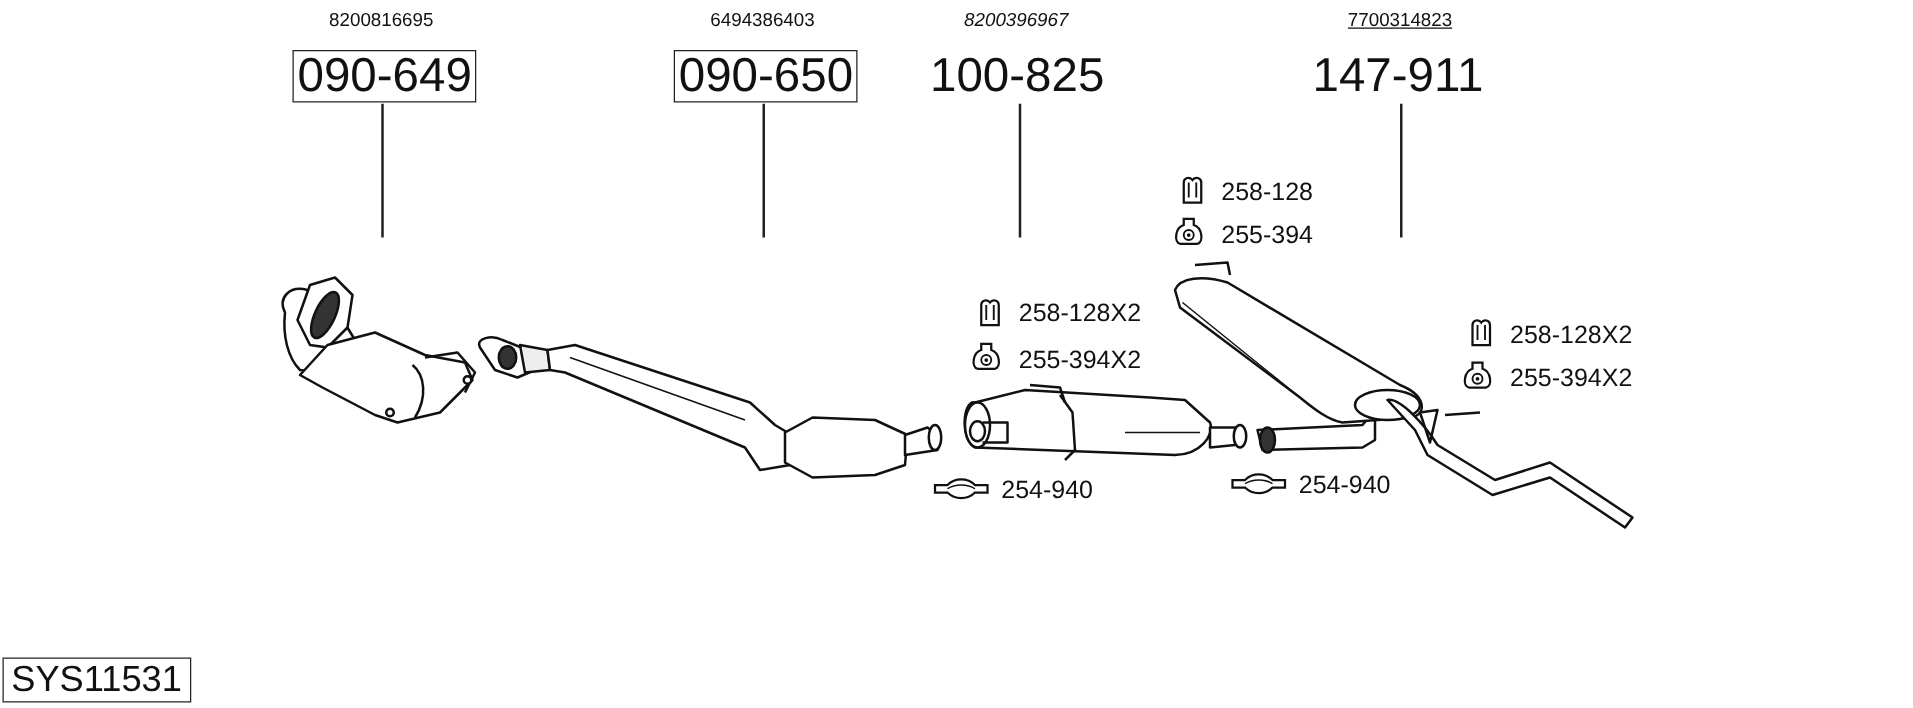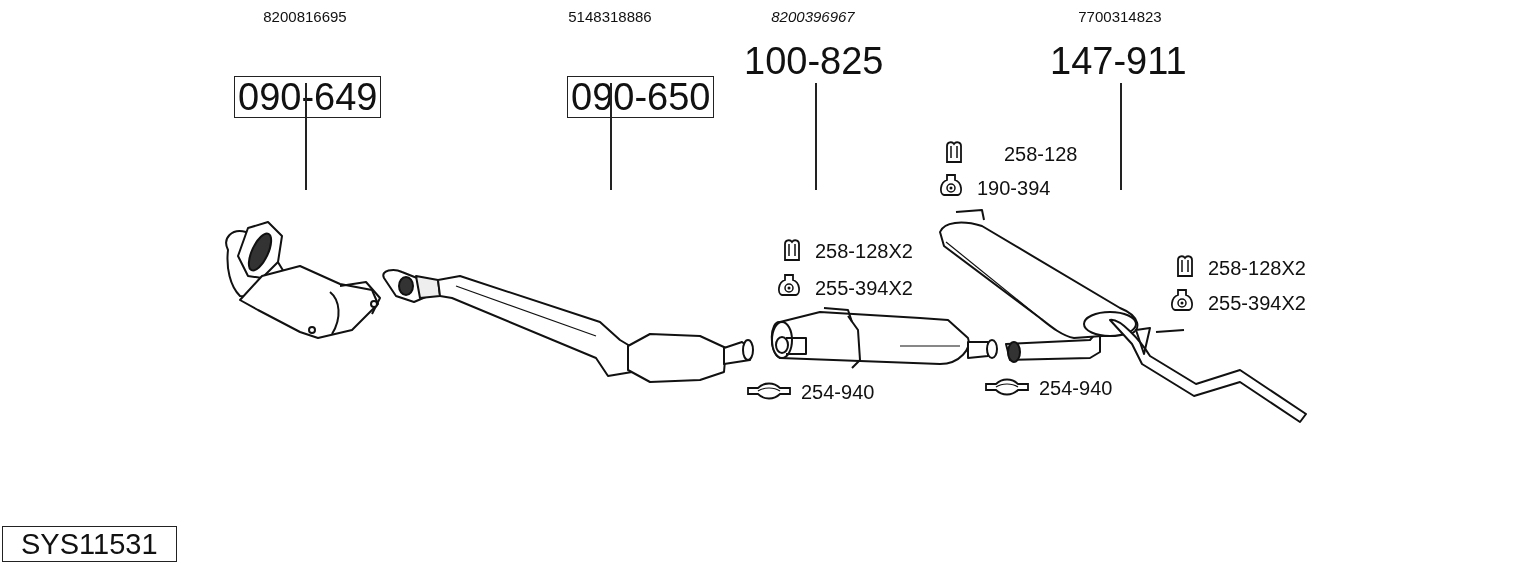--- a/index.html
+++ b/index.html
@@ -1,43 +1,43 @@
 <!DOCTYPE html>
 <html><head>
 <meta charset="utf-8">
 <style>
   html, body { margin:0; padding:0; background:#ffffff; }
   body { width:1530px; height:566px; position:relative; overflow:hidden;
          font-family:"Liberation Sans", sans-serif; color:#111; }
   .oem { position:absolute; font-size:15px; text-align:center; width:200px; }
   .part { position:absolute; font-size:38px; line-height:40px; text-align:center; }
-  .part.boxed { border:1.5px solid #222; padding:0 3px;margin-top:36px; }
+  .part.boxed { border:1.5px solid #222; padding:0 3px; }
   .leader { position:absolute; width:1.5px; background:#222; }
   .acc { position:absolute; font-size:20px; line-height:22px; white-space:nowrap; }
   .sys { position:absolute; left:2px; top:526px; font-size:29px; line-height:34px;
-         border:1.5px solid #222; padding:0 18px; }
+         border:1.5px solid #222; padding:0 6px; }
   svg.drawing { position:absolute; left:0; top:0; }
   .ico { position:absolute; }
 </style>
 </head>
 <body>
 
 <div class="oem" style="left:205px; top:8px;">8200816695</div>
 <div class="part boxed" style="left:234px; top:40px;">090-649</div>
 <div class="leader" style="left:305px; top:83px; height:107px;"></div>
 
-<div class="oem" style="left:510px; top:8px;">5148318886</div>
-<div class="part boxed" style="left:567px; top:40px;text-align:right;">090-650</div>
+<div class="oem" style="left:510px; top:8px;">6494386403</div>
+<div class="part boxed" style="left:539px; top:40px;text-align:right;">090-650</div>
 <div class="leader" style="left:610px; top:83px; height:107px;"></div>
 
 <div class="oem" style="left:713px; top:8px;font-style:italic;">8200396967</div>
 <div class="part" style="left:744px; top:41px;">100-825</div>
 <div class="leader" style="left:815px; top:83px; height:107px;"></div>
 
-<div class="oem" style="left:1020px; top:8px;">7700314823</div>
+<div class="oem" style="left:1020px; top:8px;text-decoration:underline;">7700314823</div>
 <div class="part" style="left:1050px; top:41px;">147-911</div>
 <div class="leader" style="left:1120px; top:83px; height:107px;"></div>
 
 <svg class="drawing" width="1530" height="566" viewBox="0 0 1530 566">
   <g fill="#fff" stroke="#111" stroke-width="2" stroke-linejoin="round">
 
     <g>
       <path d="M228,250 C222,238 232,228 246,232 L262,236 L284,272 L258,298 L240,296 C230,286 226,268 228,250 Z"></path>
       <path d="M248,228 L268,222 L282,236 L278,262 L262,278 L248,276 L238,256 Z"></path>
       <ellipse cx="260" cy="252" rx="8" ry="20" transform="rotate(25 260 252)" fill="#333"></ellipse>
@@ -107,29 +107,29 @@
     </svg>
 </div>
 <div class="acc" style="left:801px; top:381px;">254-940</div>
 
 <div class="ico" style="left:944px; top:140px;">
   <svg width="20" height="24" viewBox="0 0 20 24">
       <path d="M3,22 L3,6 C3,2 8,1 10,4 C12,1 17,2 17,6 L17,22 Z" fill="#fff" stroke="#111" stroke-width="1.8"></path>
       <path d="M7,6 L7,18 M13,6 L13,18" stroke="#111" stroke-width="1.5"></path>
     </svg>
 </div>
-<div class="acc" style="left:1004px; top:143px;">258-128</div>
+<div class="acc" style="left:977px; top:143px;">258-128</div>
 <div class="ico" style="left:938px; top:172px;">
   <svg width="26" height="26" viewBox="0 0 26 26">
       <path d="M9,3 L17,3 L17,8 C24,10 25,22 20,23 L6,23 C1,22 2,10 9,8 Z" fill="#fff" stroke="#111" stroke-width="1.8"></path>
       <circle cx="13" cy="16" r="4" fill="#fff" stroke="#111" stroke-width="1.5"></circle>
       <circle cx="13" cy="16" r="1.5" fill="#111"></circle>
     </svg>
 </div>
-<div class="acc" style="left:977px; top:177px;">190-394</div>
+<div class="acc" style="left:977px; top:177px;">255-394</div>
 
 <div class="ico" style="left:984px; top:376px;">
   <svg width="46" height="22" viewBox="0 0 46 22">
       <path d="M2,8 L12,8 C18,2 28,2 34,8 L44,8 L44,14 L34,14 C28,20 18,20 12,14 L2,14 Z" fill="#fff" stroke="#111" stroke-width="1.8"></path>
       <path d="M12,11 C18,7 28,7 34,11" fill="none" stroke="#111" stroke-width="1.2"></path>
     </svg>
 </div>
 <div class="acc" style="left:1039px; top:377px;">254-940</div>
 
 <div class="ico" style="left:1175px; top:254px;">

